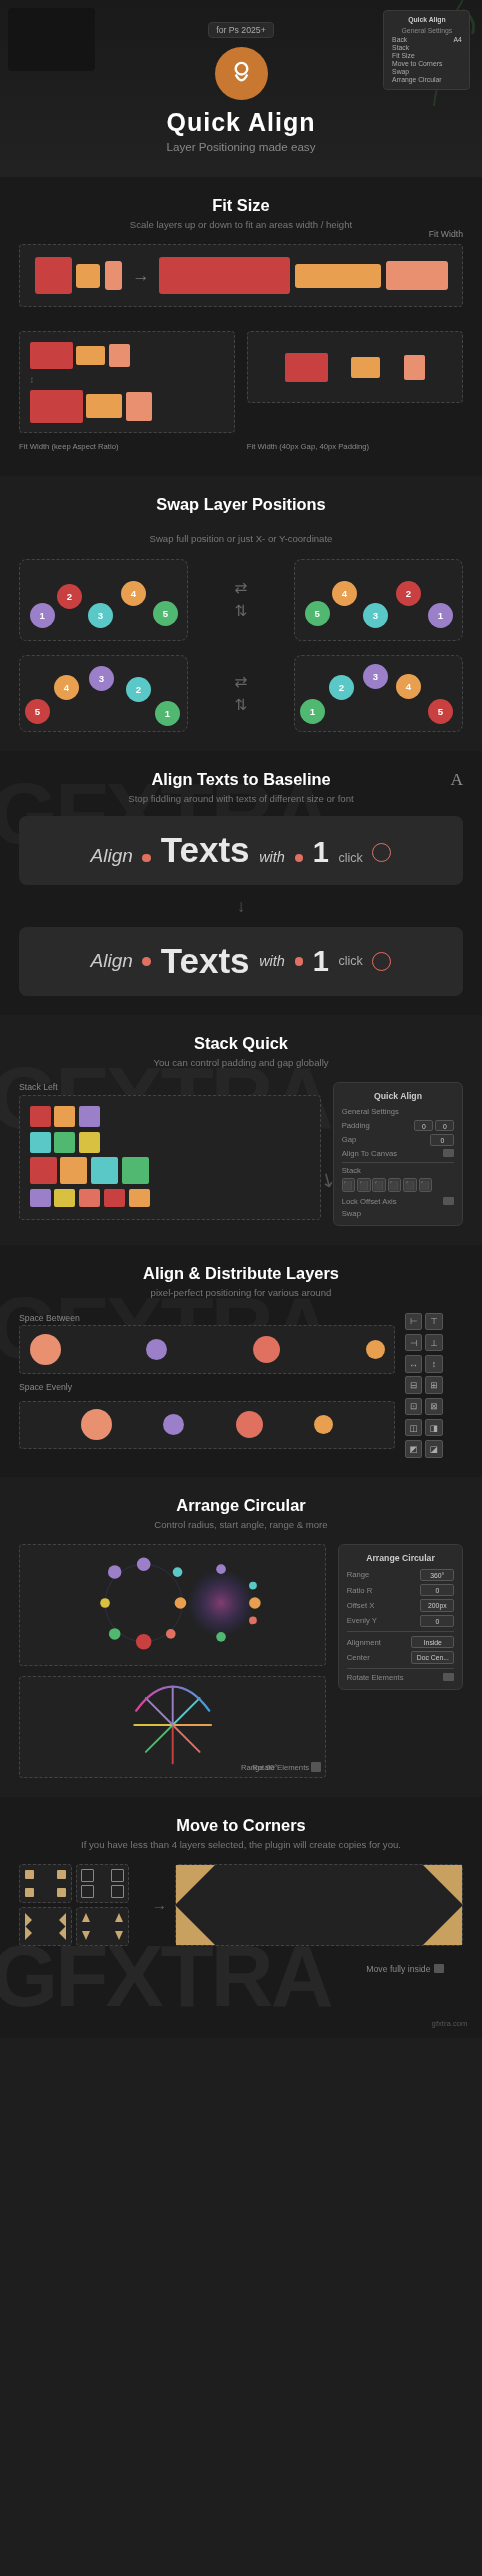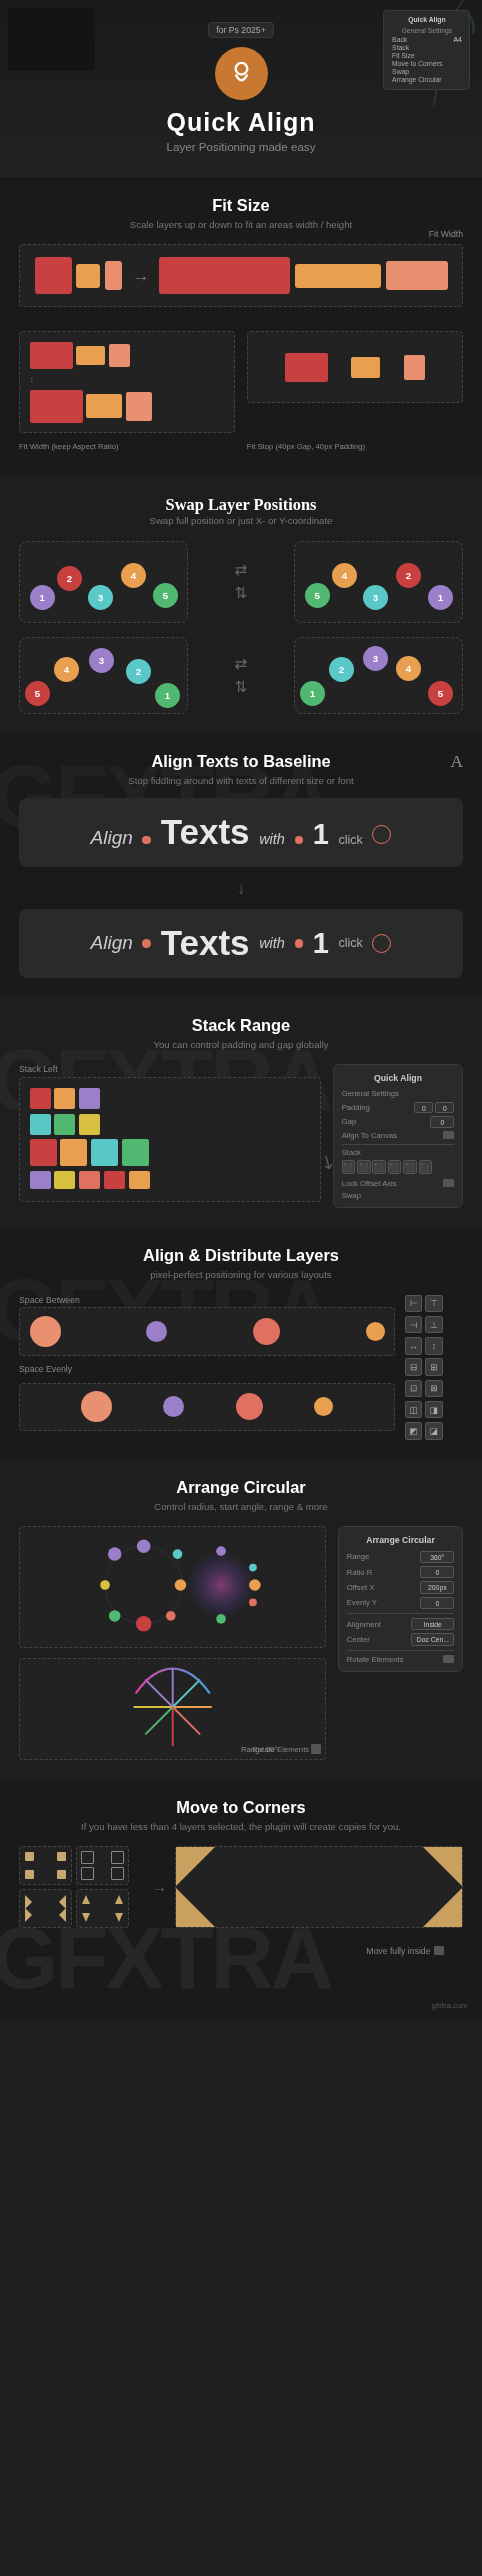--- a/index.html
+++ b/index.html
@@ -121,35 +121,35 @@
 
         <div style="display:flex; gap:3.9px; align-items:center;">
           <div style="width:53px; height:33px; background:#c84040; border-radius:1.9px;"></div>
           <div style="width:36px; height:24px; background:#e8a050; border-radius:1.9px;"></div>
           <div style="width:26px; height:29px; background:#e89070; border-radius:1.9px;"></div>
         </div>
       </div>
     </div>
 
     <div style="position:relative;">
-      <div style="position:absolute; bottom:-17.4px; left:0; font-size:7.7px; color:#888; white-space:nowrap;">Fit Stop (40px Gap, 40px Padding)</div>
+      <div style="position:absolute; bottom:-17.4px; left:0; font-size:7.7px; color:#888; white-space:nowrap;">Fit Width (40px Gap, 40px Padding)</div>
       <div style="border: 1.4px dashed #444; border-radius:3.9px; background:#222; padding:9.6px; min-height:72px; display:flex; align-items:center; justify-content:center; gap:5.8px;">
         <div style="width:43px; height:29px; background:#c84040; border-radius:1.9px;"></div>
         <div style="width:11.6px;"></div>
         <div style="width:29px; height:21px; background:#e8a050; border-radius:1.9px;"></div>
         <div style="width:11.6px;"></div>
         <div style="width:21px; height:25px; background:#e89070; border-radius:1.9px;"></div>
       </div>
     </div>
   </div>
   <div style="height:24px;"></div>
 </div>
 
 <div class="section-wrapper" style="background:#1e1e1e; padding:19px;">
-  <div style="text-align:center; font-size:16.4px; font-weight:bold; color:#fff; margin-bottom:0;font-family:Liberation Serif, serif;">Swap Layer Positions</div>
+  <div style="text-align:center; font-size:16.4px; font-weight:bold; color:#fff; margin-bottom:19px;">Swap Layer Positions</div>
   <div style="text-align:center; font-size:9.6px; color:#777; margin-bottom:14.5px;">Swap full position or just X- or Y-coordinate</div>
 
   <div style="display:flex; align-items:center; justify-content:space-between; gap:9.6px; margin-bottom:14.5px;">
 
     <div style="border:1.4px dashed #444; border-radius:7.7px; width:169px; height:82px; background:#222; position:relative; overflow:hidden;">
 
       <div style="width:25px;height:25px;border-radius:50%;background:#9b7fc8;display:flex;align-items:center;justify-content:center;font-size:9.6px;font-weight:bold;color:#fff;position:absolute;left:9.6px;top:43px;">1</div>
       <div style="width:25px;height:25px;border-radius:50%;background:#c84040;display:flex;align-items:center;justify-content:center;font-size:9.6px;font-weight:bold;color:#fff;position:absolute;left:37px;top:24px;">2</div>
       <div style="width:25px;height:25px;border-radius:50%;background:#5bc8c8;display:flex;align-items:center;justify-content:center;font-size:9.6px;font-weight:bold;color:#fff;position:absolute;left:68px;top:43px;">3</div>
       <div style="width:25px;height:25px;border-radius:50%;background:#e8a050;display:flex;align-items:center;justify-content:center;font-size:9.6px;font-weight:bold;color:#fff;position:absolute;left:101px;top:21px;">4</div>
@@ -225,21 +225,21 @@
     <div style="width:8.7px; height:8.7px; border-radius:50%; background:#e07060; flex-shrink:0;"></div>
     <span style="font-size:29px; font-weight:bold; color:#e8e8e8;">1</span>
     <span style="font-size:12.5px; color:#aaa;">click</span>
     <div style="width:19px; height:19px; border-radius:50%; border:1.9px solid #e07060; flex-shrink:0;"></div>
   </div>
 </div>
 
 <div class="section-wrapper" style="background:#1e1e1e; padding:19px; position:relative; overflow:hidden;">
   <div style="position:absolute; left:-9.6px; top:39px; font-size:87px; font-weight:900; color:rgba(255,255,255,0.04); letter-spacing:-2.9px; pointer-events:none; z-index:0; line-height:1;">GFXTRA</div>
 
-  <div style="text-align:center; font-size:16.4px; font-weight:bold; color:#fff; margin-bottom:3.9px; position:relative; z-index:1;">Stack Range</div>
+  <div style="text-align:center; font-size:16.4px; font-weight:bold; color:#fff; margin-bottom:3.9px; position:relative; z-index:1;">Stack Quick</div>
   <div style="text-align:center; font-size:9.6px; color:#777; margin-bottom:14.5px; position:relative; z-index:1;">You can control padding and gap globally</div>
 
   <div style="display:flex; gap:11.6px; align-items:flex-start; position:relative; z-index:1;">
 
     <div style="flex:1; position:relative;">
       <div style="font-size:8.7px; color:#888; margin-bottom:2.9px;">Stack Left</div>
       <div style="border:1.4px dashed #444; border-radius:3.9px; background:#222; padding:9.6px; min-height:125px;">
 
         <div style="display:flex; gap:3.9px; margin-bottom:4.8px;">
           <div style="width:21px;height:21px;background:#c84040;border-radius:1.9px;"></div>
@@ -312,21 +312,21 @@
 
       <div style="font-size:7.7px; color:#888;">Swap</div>
     </div>
   </div>
 </div>
 
 <div class="section-wrapper" style="background:#1a1a1a; padding:19px; position:relative; overflow:hidden;">
   <div style="position:absolute; left:-9.6px; top:39px; font-size:87px; font-weight:900; color:rgba(255,255,255,0.04); letter-spacing:-2.9px; pointer-events:none; z-index:0; line-height:1;">GFXTRA</div>
 
   <div style="text-align:center; font-size:16.4px; font-weight:bold; color:#fff; margin-bottom:3.9px; position:relative; z-index:1;">Align &amp; Distribute Layers</div>
-  <div style="text-align:center; font-size:9.6px; color:#777; margin-bottom:14.5px; position:relative; z-index:1;">pixel-perfect positioning for various layouts</div>
+  <div style="text-align:center; font-size:9.6px; color:#777; margin-bottom:14.5px; position:relative; z-index:1;">pixel-perfect positioning for various around</div>
 
   <div style="display:flex; gap:9.6px; position:relative; z-index:1;">
 
     <div style="flex:1; display:flex; flex-direction:column; gap:7.7px;">
 
       <div style="position:relative;">
         <div style="font-size:8.7px; color:#888; margin-bottom:2.9px;">Space Between</div>
         <div style="border:1.4px dashed #444; border-radius:3.9px; background:#222; padding:7.7px 9.6px; display:flex; align-items:center; gap:0; min-height:39px;">
           <div style="width:31px;height:31px;border-radius:50%;background:#e89070;flex-shrink:0;"></div>
           <div style="flex:1;"></div>

